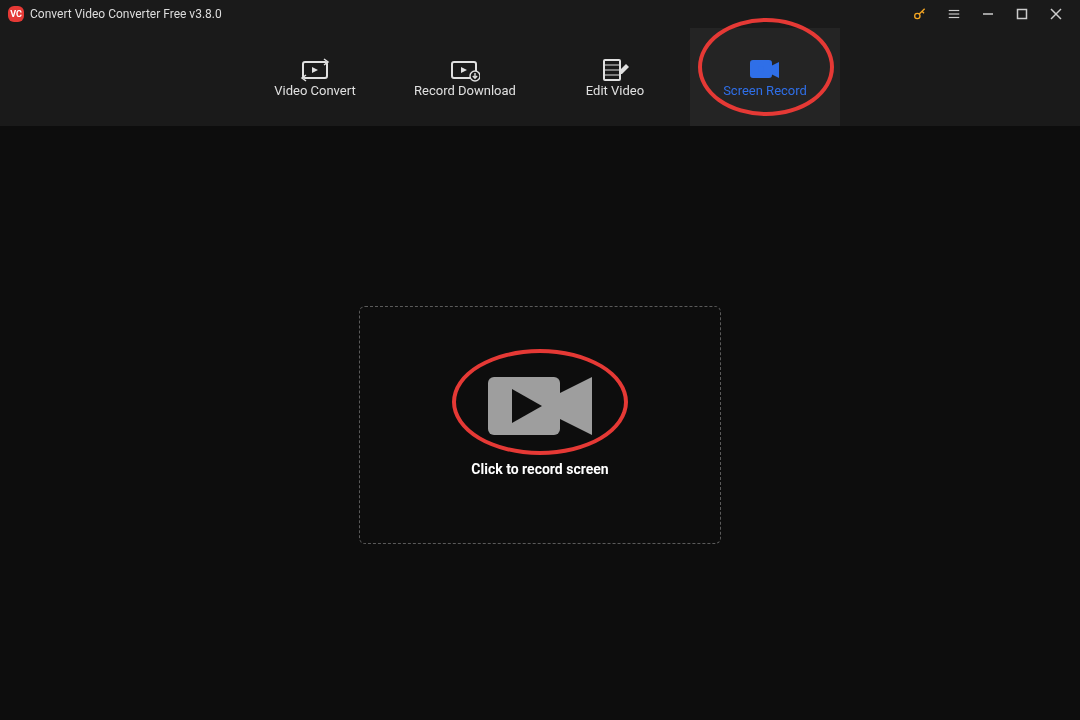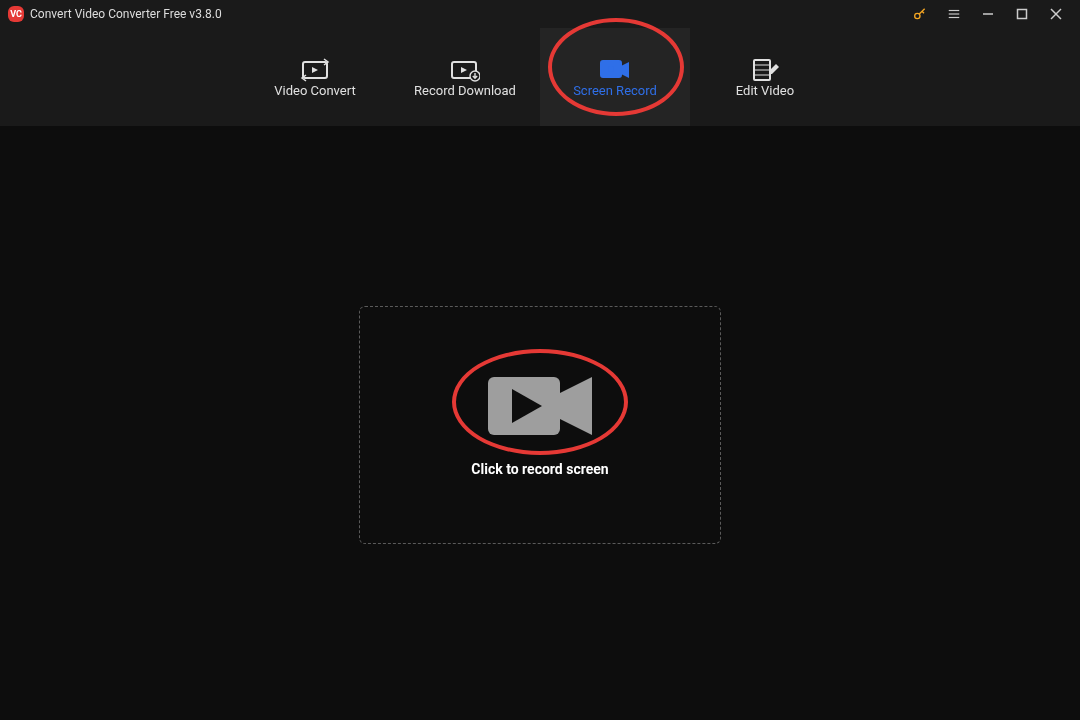--- a/index.html
+++ b/index.html
@@ -152,42 +152,42 @@
     <span class="nav-icon">
       <svg width="30" height="24" viewBox="0 0 30 24" fill="none" stroke="#e0e0e0" stroke-width="2">
         <rect x="2" y="4" width="24" height="16" rx="2"></rect>
         <polygon points="11,9 11,15 17,12" fill="#e0e0e0" stroke="none"></polygon>
         <circle cx="25" cy="18" r="5" fill="#1a1a1a" stroke="#e0e0e0" stroke-width="1.4"></circle>
         <path d="M25 15 v5 M22.8 18 l2.2 2.2 2.2-2.2" stroke-width="1.4"></path>
       </svg>
     </span>
     <span>Record Download</span>
   </div>
-  <div class="nav-item active">
-    <div class="highlight-ellipse ellipse-tab"></div>
-    <span class="nav-icon">
-      <svg width="32" height="22" viewBox="0 0 32 22" fill="none" stroke="#2f6fe8" stroke-width="2">
-        <rect x="2" y="2" width="20" height="16" rx="2"></rect>
-        <path d="M22 7 l8 -4 v16 l-8 -4 z" fill="#2f6fe8" stroke="none"></path>
-        <circle cx="12" cy="10" r="3" fill="#2f6fe8" stroke="none"></circle>
-      </svg>
-    </span>
-    <span>Screen Record</span>
-  </div>
   <div class="nav-item">
     <span class="nav-icon">
       <svg width="28" height="26" viewBox="0 0 28 26" fill="none" stroke="#e0e0e0" stroke-width="2">
         <rect x="3" y="3" width="16" height="20" rx="1"></rect>
         <line x1="3" y1="8" x2="19" y2="8" stroke-width="1"></line>
         <line x1="3" y1="13" x2="19" y2="13" stroke-width="1"></line>
         <line x1="3" y1="18" x2="19" y2="18" stroke-width="1"></line>
         <path d="M18 14 l7 -7 3 3 -7 7 -3 0 z" fill="#e0e0e0" stroke="none"></path>
       </svg>
     </span>
     <span>Edit Video</span>
+  </div>
+  <div class="nav-item active">
+    <div class="highlight-ellipse ellipse-tab"></div>
+    <span class="nav-icon">
+      <svg width="32" height="22" viewBox="0 0 32 22" fill="none" stroke="#2f6fe8" stroke-width="2">
+        <rect x="2" y="2" width="20" height="16" rx="2"></rect>
+        <path d="M22 7 l8 -4 v16 l-8 -4 z" fill="#2f6fe8" stroke="none"></path>
+        <circle cx="12" cy="10" r="3" fill="#2f6fe8" stroke="none"></circle>
+      </svg>
+    </span>
+    <span>Screen Record</span>
   </div>
 </div>
 
 <div class="content">
   <div class="dropzone">
     <div class="highlight-ellipse ellipse-icon"></div>
     <div class="camera-icon">
       <svg width="104" height="66" viewBox="0 0 104 66">
         <rect x="0" y="4" width="72" height="58" rx="6" fill="#9e9e9e"></rect>
         <path d="M72 20 L104 4 L104 62 L72 46 Z" fill="#9e9e9e"></path>

